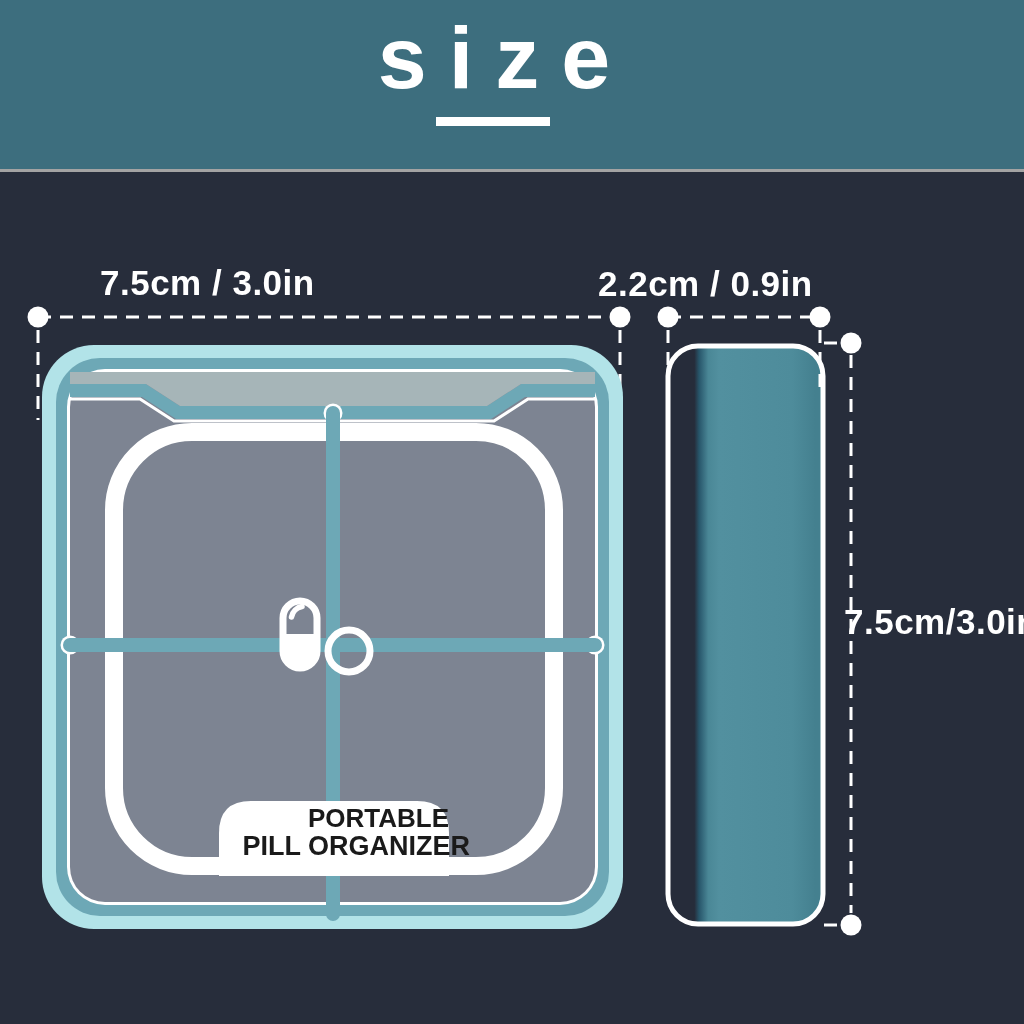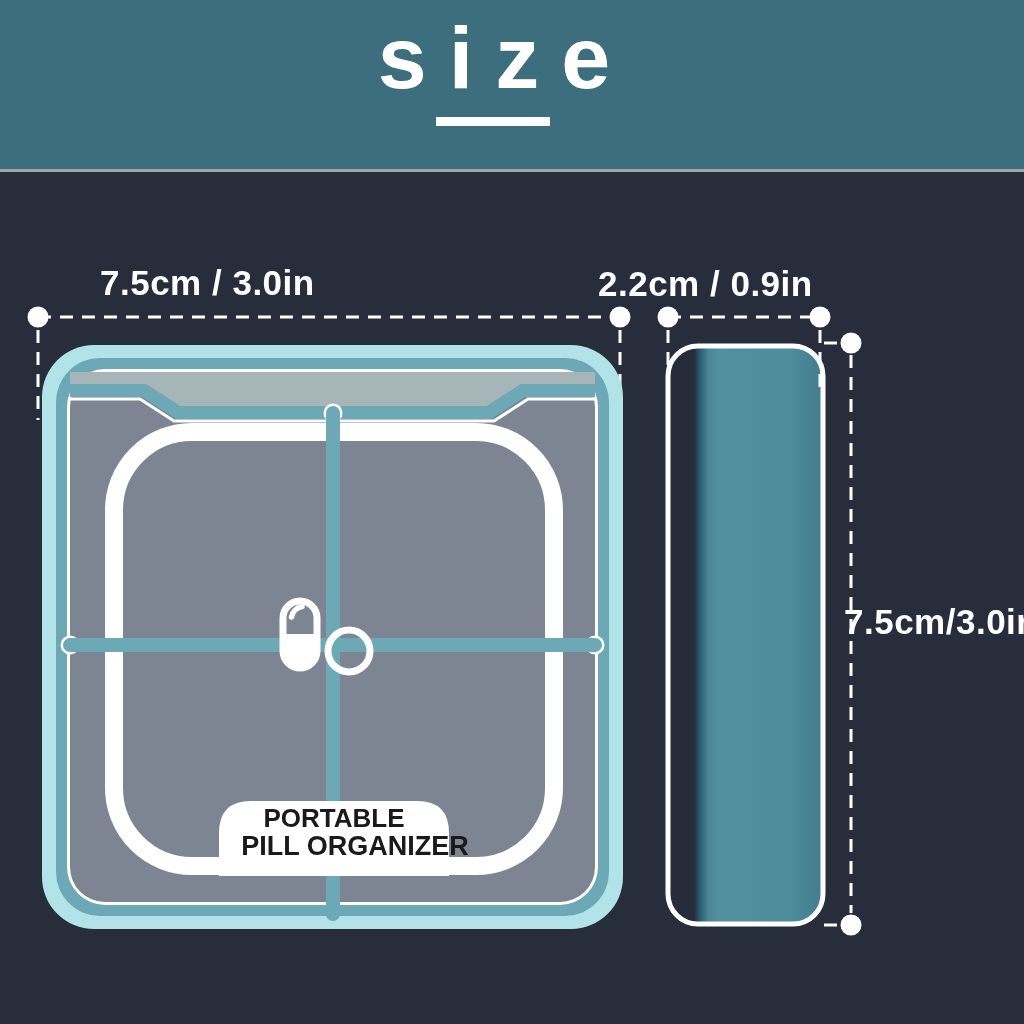--- a/index.html
+++ b/index.html
@@ -37,21 +37,21 @@
   .dash{stroke:var(--white);stroke-width:3;stroke-dasharray:13 9;fill:none;}
   .dot{fill:var(--white);}
   .dim-label{
     position:absolute;color:var(--white);font-weight:bold;font-size:35px;
     white-space:nowrap;letter-spacing:0.5px;
   }
   .dim-top-left{left:100px;top:263px;width:400px;text-align:left;}
   .dim-top-right{left:598px;top:264px;width:300px;text-align:left;}
   .dim-height{left:844px;top:602px;}
   .tab-label{
-    position:absolute;left:219px;width:230px;text-align:center;
+    position:absolute;left:219px;width:230px;text-align:right;
     color:var(--label_text);font-weight:600;
   }
   .tab-line1{top:803px;font-size:26px;}
   .tab-line2{top:831px;font-size:27px;padding-left:21px;}
 </style>
 </head>
 <body>
 
 <div class="stage">
 

